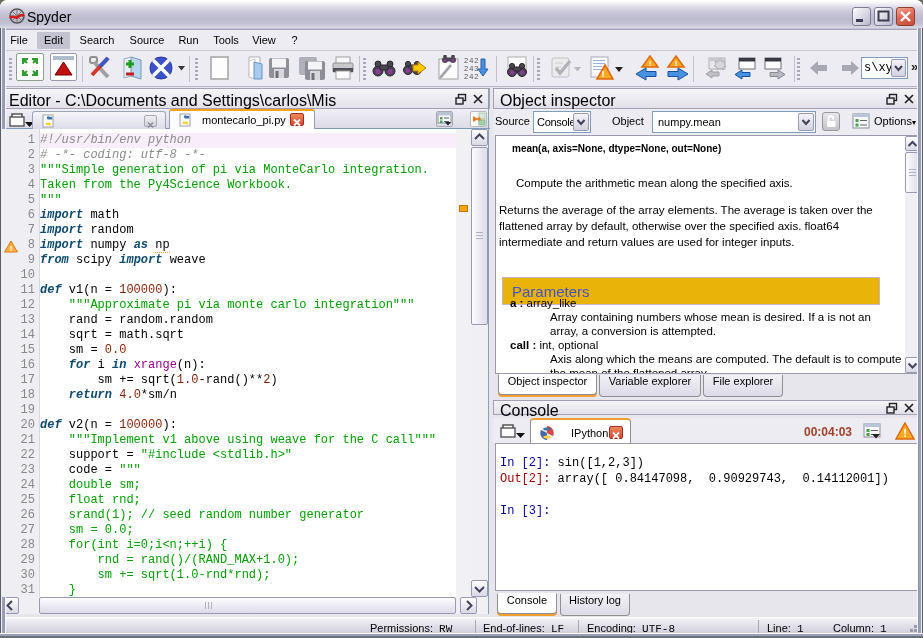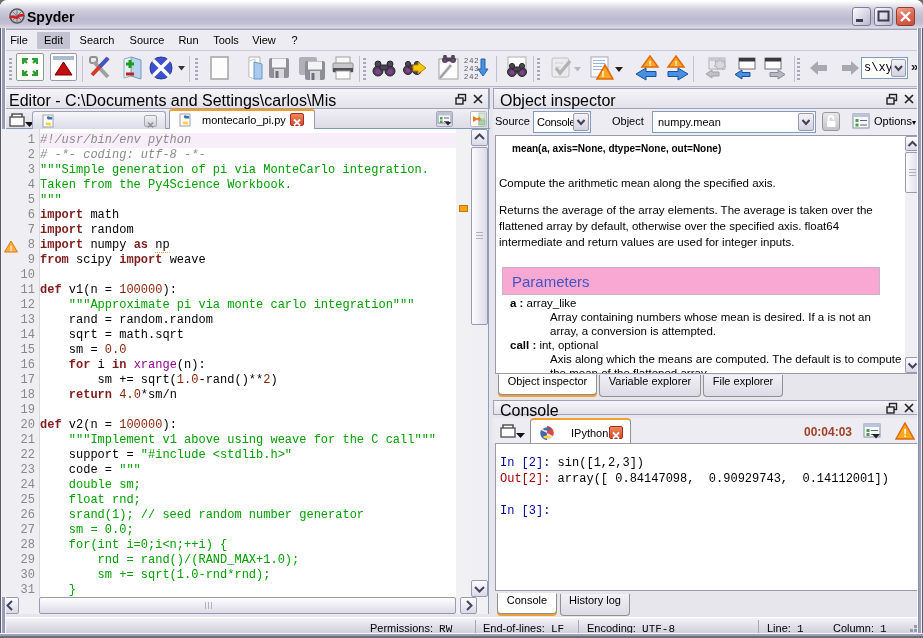--- a/index.html
+++ b/index.html
@@ -5,21 +5,21 @@
 body{width:923px;height:638px;overflow:hidden;position:relative;
   font-family:"Liberation Sans",sans-serif;background:#6b6a5e;}
 *{box-sizing:border-box;}
 #win{position:absolute;left:0;top:0;width:923px;height:638px;
   background:#e7e6ed;border-radius:8px 8px 0 0;}
 .abs{position:absolute;}
 
 #titlebar{left:0;top:0;width:923px;height:30px;border-radius:7px 7px 0 0;
   background:linear-gradient(#ffffff 0%,#efeef4 10%,#d7d5e1 26%,#c5c3d5 45%,#bdbbcf 62%,#c2c0d2 78%,#dbd9e5 92%,#9896ae 100%);
   border-top:1px solid #fff;}
-#title-text{left:27px;top:8px;font-size:14px;font-weight:bold;color:#000;
+#title-text{left:27px;top:8px;font-size:14px;font-weight:normal;color:#000;
   letter-spacing:0px;}
 .tbtn{top:6px;width:19px;height:19px;border-radius:3px;
   background:linear-gradient(135deg,#fdfdfe 0%,#e2e1ec 40%,#b9b8cc 100%);
   border:1px solid #7e7d96;color:#3c3b52;font-size:12px;text-align:center;line-height:17px;}
 #btn-close{background:linear-gradient(160deg,#f0a696 0%,#de6a56 45%,#c94d38 100%);
   border:1px solid #903d2d;color:#fff;}
 
 #menubar{left:3px;top:30px;width:917px;height:21px;background:#edecf2;
   border-bottom:1px solid #c9c8d4;font-size:11px;color:#000;}
 .mi{position:absolute;top:2px;height:17px;line-height:17px;text-align:center;}
@@ -42,21 +42,21 @@
 #ed-gutter{left:2px;top:129px;width:38px;height:468px;background:#efeff3;
   border-right:1px solid #d8d8e0;z-index:2;}
 #ed-flag{left:456px;top:129px;width:15px;height:468px;background:#f1f1f4;}
 #ed-vscroll{left:471px;top:129px;width:17px;height:468px;}
 #ed-hscroll{left:2px;top:597px;width:475px;height:17px;}
 #ed-corner{left:477px;top:597px;width:11px;height:17px;background:#f1f1f4;}
 
 #code,#gutnums{font-family:"Liberation Mono",monospace;font-size:12px;line-height:15px;white-space:pre;}
 #gutnums{position:absolute;left:2px;top:133px;width:33px;text-align:right;color:#888;z-index:3;}
 #code{position:absolute;left:40px;top:133px;color:#000;}
-.k{color:#7f1d1d;font-weight:bold;}
+.k{color:#0c4a6e;font-weight:bold;font-style:italic;}
 .s{color:#00a000;}
 .c{color:#8b8b8b;font-style:italic;}
 .n{color:#861f00;}
 .b{color:#900090;}
 #line1hl{left:40px;top:133px;width:416px;height:15px;background:#f8eef9;}
 
 .sb-track{background:#f0f0f4;}
 .sb-btn{position:absolute;background:linear-gradient(#fdfdfe,#d9d9e6);
   border:1px solid #9a99b4;border-radius:2px;color:#44435e;
   text-align:center;}
@@ -543,23 +543,23 @@
         <rect x="1" y="2" width="16" height="3" fill="#b8c4d8"></rect>
         <rect x="3.5" y="7" width="3" height="3" fill="#48a048"></rect>
           <line x1="8" y1="8.5" x2="15" y2="8.5" stroke="#606070"></line>
         <rect x="3.5" y="11.5" width="3" height="3" fill="#48a048"></rect>
           <line x1="8" y1="13" x2="15" y2="13" stroke="#606070"></line>
         </svg></div>
     <div style="position:absolute;left:381px;top:6px;">Options<span style="font-size:8px;">▾</span></div>
   </div>
   <div class="abs" id="oi-content">
     <div style="position:absolute;left:16px;top:7px;font-weight:bold;font-size:10px;">mean(a, axis=None, dtype=None, out=None)</div>
-    <div style="position:absolute;left:3px;top:41px;">Compute the arithmetic mean along the specified axis.</div>
+    <div style="position:absolute;left:20px;top:41px;">Compute the arithmetic mean along the specified axis.</div>
     <div style="position:absolute;left:3px;top:66px;width:390px;line-height:16px;">Returns the average of the array elements. The average is taken over the flattened array by default, otherwise over the specified axis. float64 intermediate and return values are used for integer inputs.</div>
-    <div style="position:absolute;left:6px;top:131px;width:378px;height:28px;background:#f9a8d4;border:1px solid #c9b3cb;">
+    <div style="position:absolute;left:6px;top:141px;width:378px;height:28px;background:#eab308;border:1px solid #c9b3cb;">
       <div style="position:absolute;left:9px;top:5px;font-size:15px;color:#4553c2;">Parameters</div>
     </div>
     <div style="position:absolute;left:14px;top:160px;line-height:14px;">
       <div><b>a :</b> array_like</div>
       <div style="margin-left:40px;">Array containing numbers whose mean is desired. If a is not an</div>
       <div style="margin-left:40px;">array, a conversion is attempted.</div>
       <div><b>call :</b> int, optional</div>
       <div style="margin-left:40px;">Axis along which the means are computed. The default is to compute</div>
       <div style="margin-left:40px;">the mean of the flattened array.</div>
     </div>

